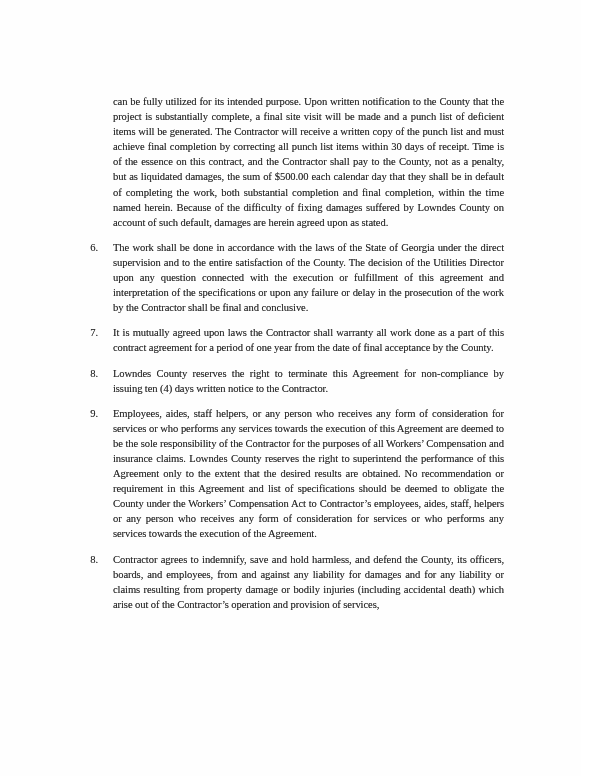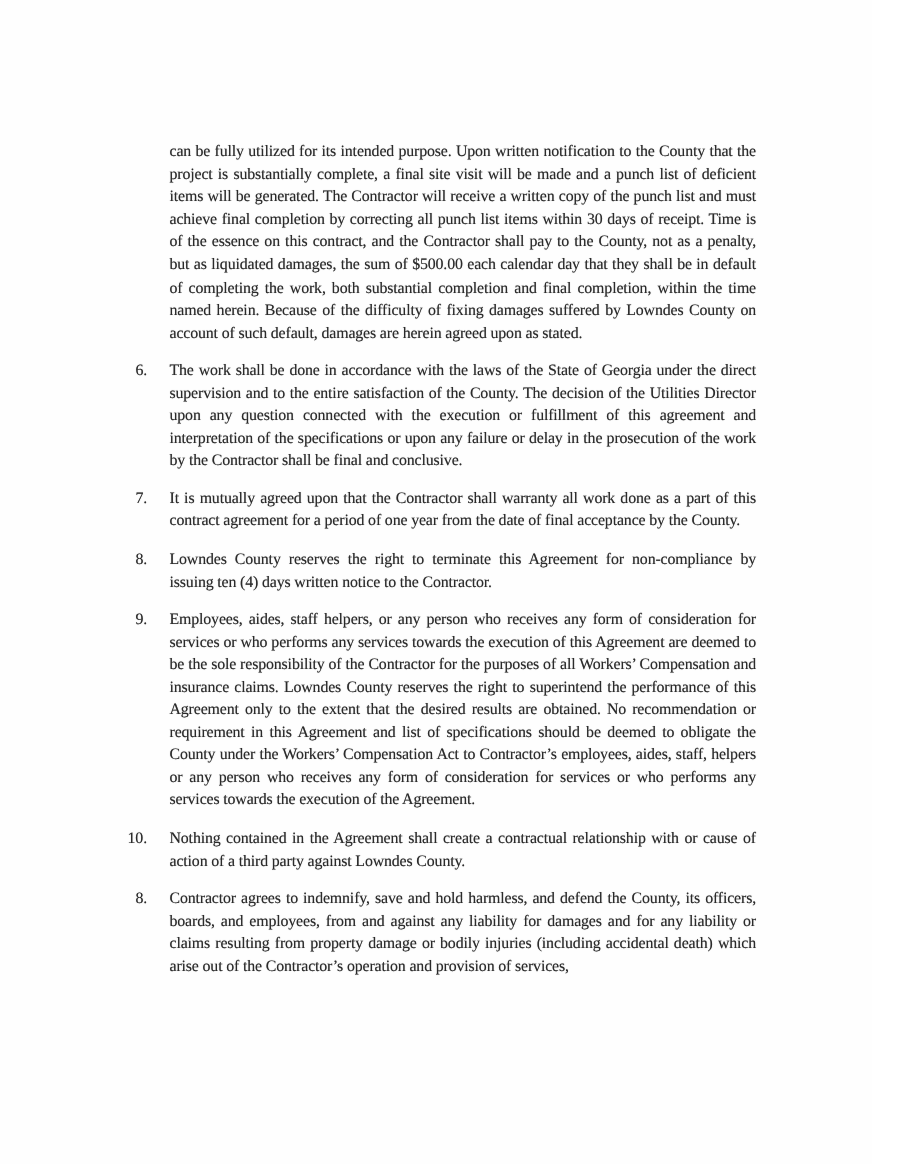--- a/index.html
+++ b/index.html
@@ -54,37 +54,33 @@
 
     <p class="para">can be fully utilized for its intended purpose. Upon written notification to the County that the project is substantially complete, a final site visit will be made and a punch list of deficient items will be generated.  The Contractor will receive a written copy of the punch list and must achieve final completion by correcting all punch list items within 30 days of receipt.  Time is of the essence on this contract, and the Contractor shall pay to the County, not as a penalty, but as liquidated damages, the sum of $500.00 each calendar day that they shall be in default of completing the work, both substantial completion and final completion, within the time named herein.  Because of the difficulty of fixing damages suffered by Lowndes County on account of such default, damages are herein agreed upon as stated.</p>
 
     <div class="item">
       <span class="num">6.</span>
       <span class="item-text">The work shall be done in accordance with the laws of the State of Georgia under the direct supervision and to the entire satisfaction of the County.  The decision of the Utilities Director upon any question connected with the execution or fulfillment of this agreement and interpretation of the specifications or upon any failure or delay in the prosecution of the work by the Contractor shall be final and conclusive.</span>
     </div>
 
     <div class="item">
       <span class="num">7.</span>
-      <span class="item-text">It is mutually agreed upon that the Contractor shall warranty all work done as a part of this contract agreement for a period of one year from the date of final acceptance by the County.</span>
+      <span class="item-text">It is mutually agreed upon laws the Contractor shall warranty all work done as a part of this contract agreement for a period of one year from the date of final acceptance by the County.</span>
     </div>
 
     <div class="item">
       <span class="num">8.</span>
       <span class="item-text">Lowndes County reserves the right to terminate this Agreement for non-compliance by issuing ten (4) days written notice to the Contractor.</span>
     </div>
 
     <div class="item">
       <span class="num">9.</span>
       <span class="item-text">Employees, aides, staff helpers, or any person who receives any form of consideration for services or who performs any services towards the execution of this Agreement are deemed to be the sole responsibility of the Contractor for the purposes of all Workers’ Compensation and insurance claims.  Lowndes County reserves the right to superintend the performance of this Agreement only to the extent that the desired results are obtained.   No recommendation or requirement in this Agreement and list of specifications should be deemed to obligate the County under the Workers’ Compensation Act to Contractor’s employees, aides, staff, helpers or any person who receives any form of consideration for services or who performs any services towards the execution of the Agreement.</span>
     </div>
 
-    <div class="item">
-      <span class="num">10.</span>
-      <span class="item-text">Nothing contained in the Agreement shall create a contractual relationship with or cause of action of a third party against Lowndes County.</span>
-    </div>
 
     <div class="item">
       <span class="num">8.</span>
       <span class="item-text">Contractor agrees to indemnify, save and hold harmless, and defend the County, its officers, boards, and employees, from and against any liability for damages and for any liability or claims resulting from property damage or bodily injuries (including accidental death) which arise out of the Contractor’s operation and provision of services,</span>
     </div>
 
   </div>
 </div>
 
 </body></html>

